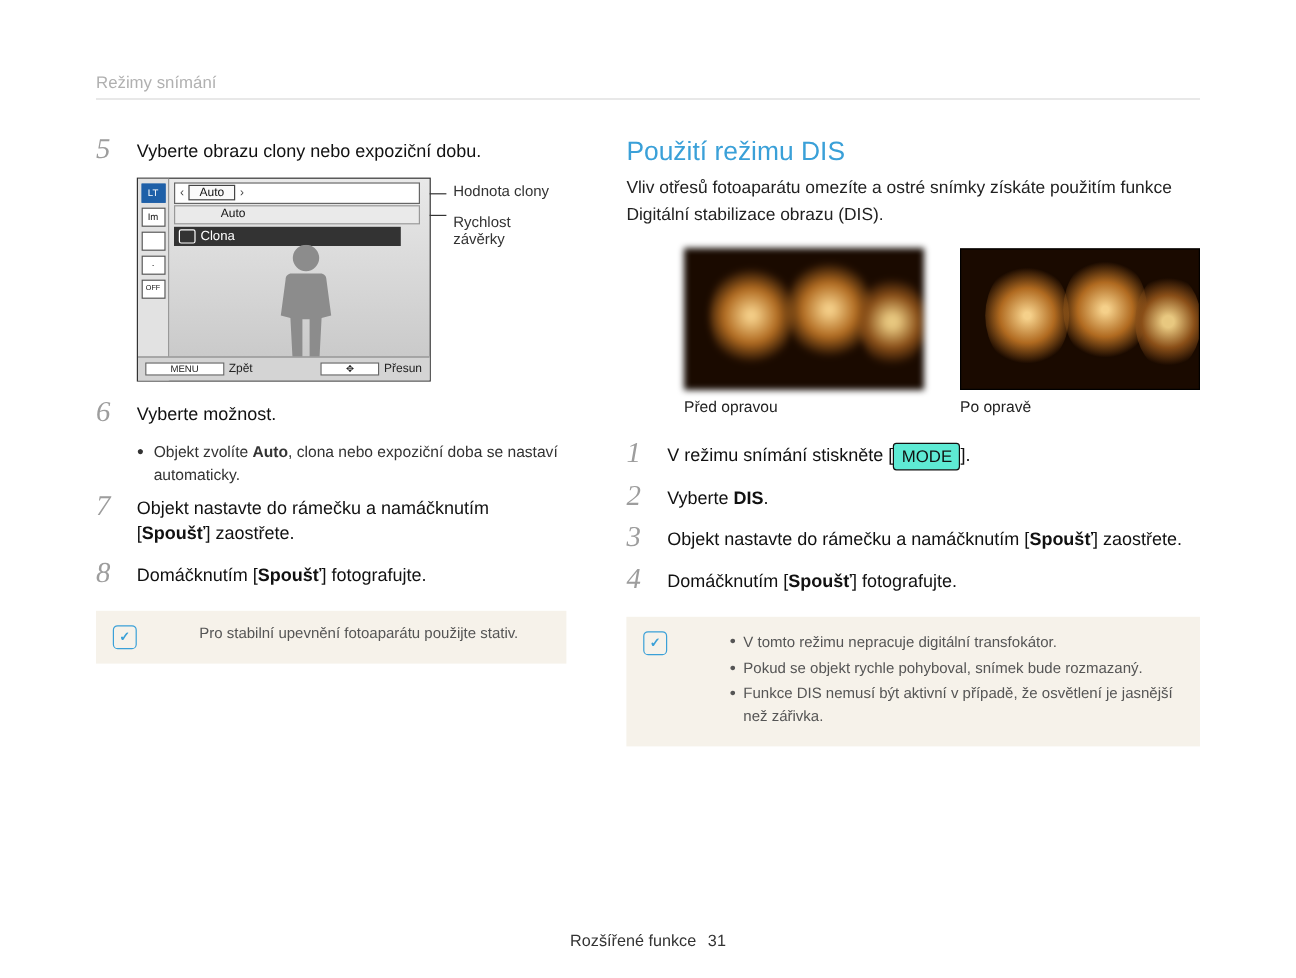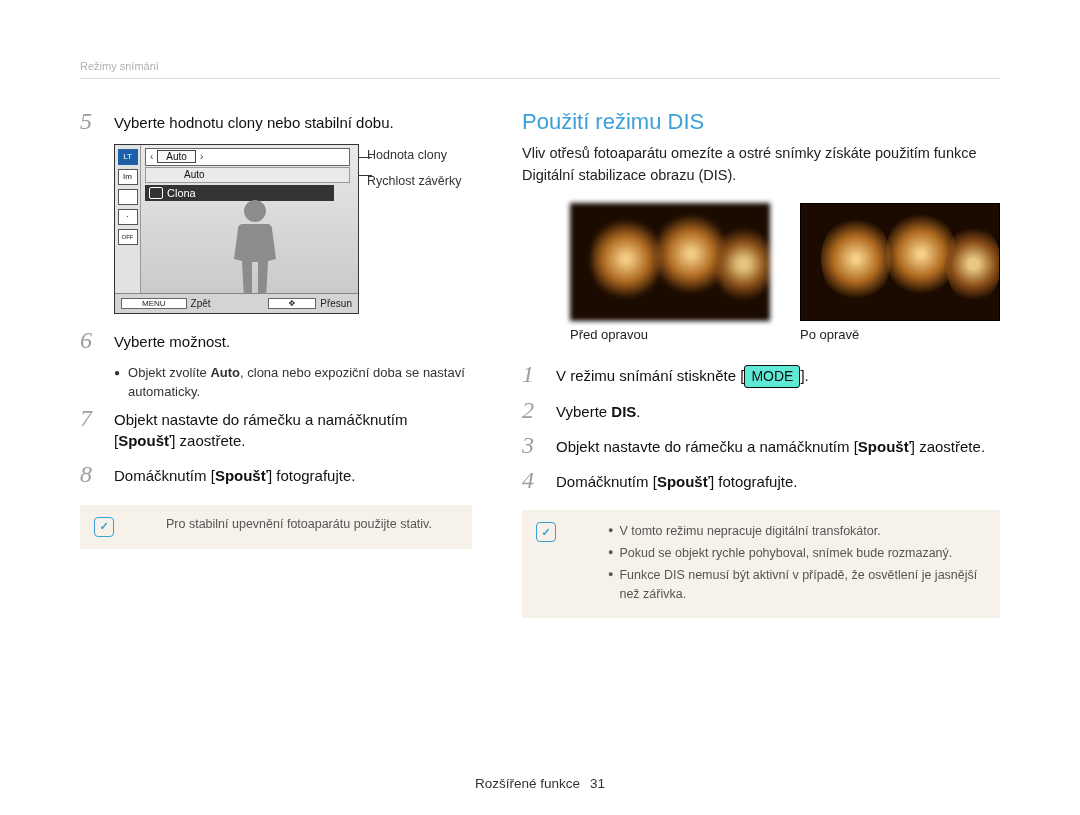--- a/index.html
+++ b/index.html
@@ -6,21 +6,21 @@
   body {
     width: 1080px;
     height: 815px;
     background: #fff;
     font-family: Arial, Helvetica, sans-serif;
     color: #222;
     position: relative;
     padding: 60px 80px 30px 80px;
   }
   .section-title {
-    font-size: 11px;
+    font-size: 14px;
     color: #b0b0b0;
     border-bottom: 1px solid #d9d9d9;
     padding-bottom: 6px;
     margin-bottom: 30px;
   }
   .cols {
     display: flex;
     gap: 50px;
   }
   .col { flex: 1; }
@@ -99,21 +99,21 @@
     display:inline-block;
     border:1px solid #111;
     border-radius:3px;
     padding:0 6px;
     font-size:14px;
     line-height:1.5;
     vertical-align: middle;
     background:#5eead4;
   }
   
-  .lcdwrap { display:flex; gap:8px; margin: 10px 0 14px 34px; align-items:flex-start;}
+  .lcdwrap { display:flex; gap:19px; margin: 10px 0 14px 34px; align-items:flex-start;}
   .lcd {
     width: 245px;
     height: 170px;
     background: linear-gradient(#e9e9e9,#c6c6c6);
     border: 1px solid #333;
     position: relative;
     font-size: 11px;
     color:#111;
   }
   .lcd .leftstrip {
@@ -152,21 +152,21 @@
 <body>
 
 <div class="section-title">Režimy snímání</div>
 
 <div class="cols">
 
   <div class="col">
 
     <div class="step">
       <div class="stepnum">5</div>
-      <div class="steptext">Vyberte hodnotu clony nebo stabilní dobu.</div>
+      <div class="steptext">Vyberte obrazu clony nebo expoziční dobu.</div>
     </div>
 
     <div class="lcdwrap">
       <div class="lcd">
         <div class="leftstrip">
           <div class="ic active">LT</div>
           <div class="ic">Im</div>
           <div class="ic"></div>
           <div class="ic">·</div>
           <div class="ic" style="font-size:6px;">OFF</div>

